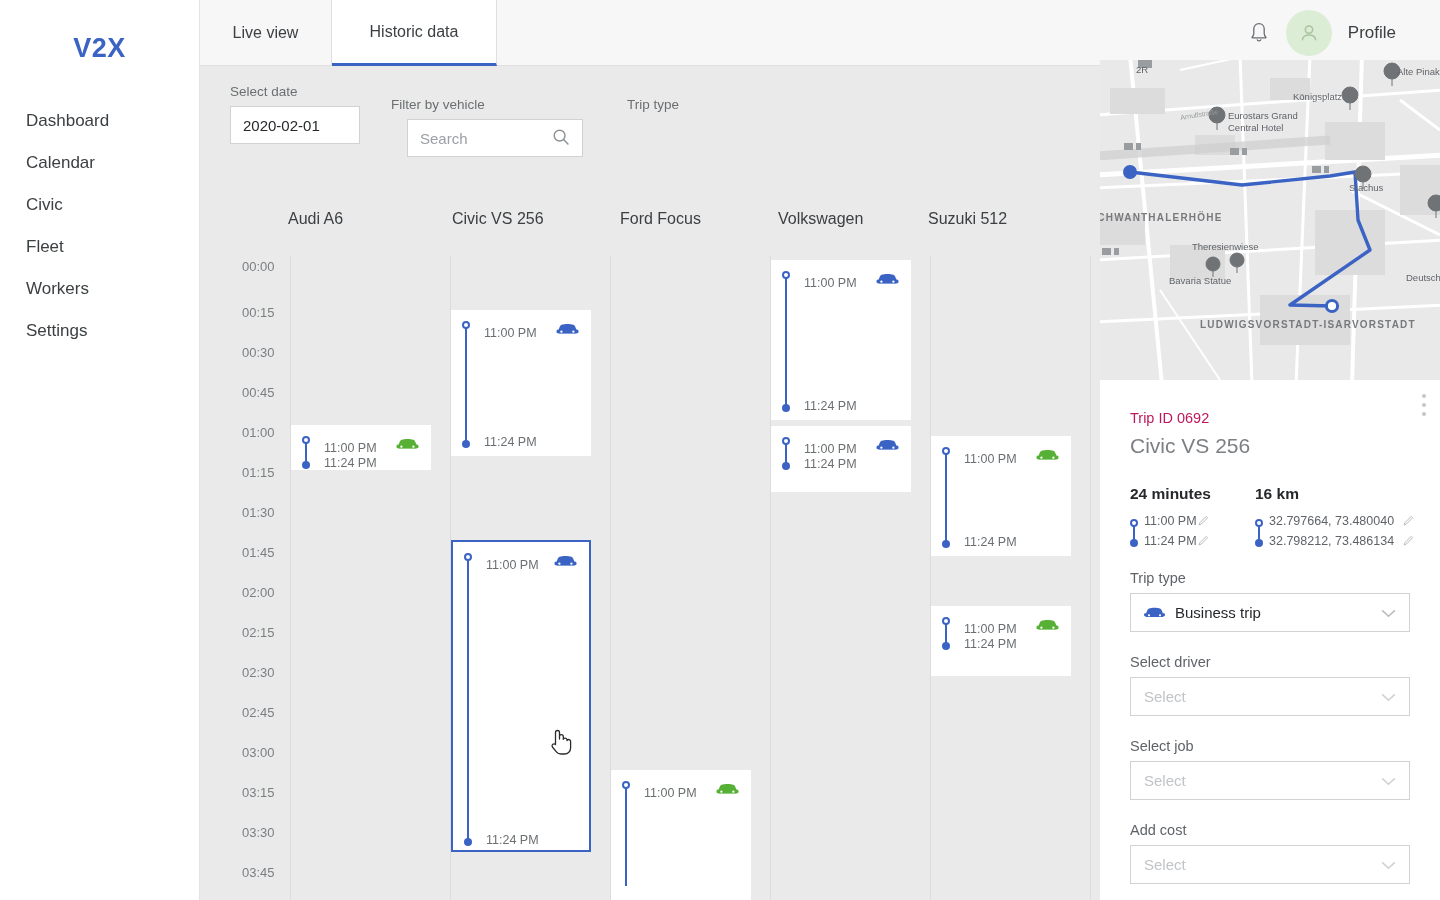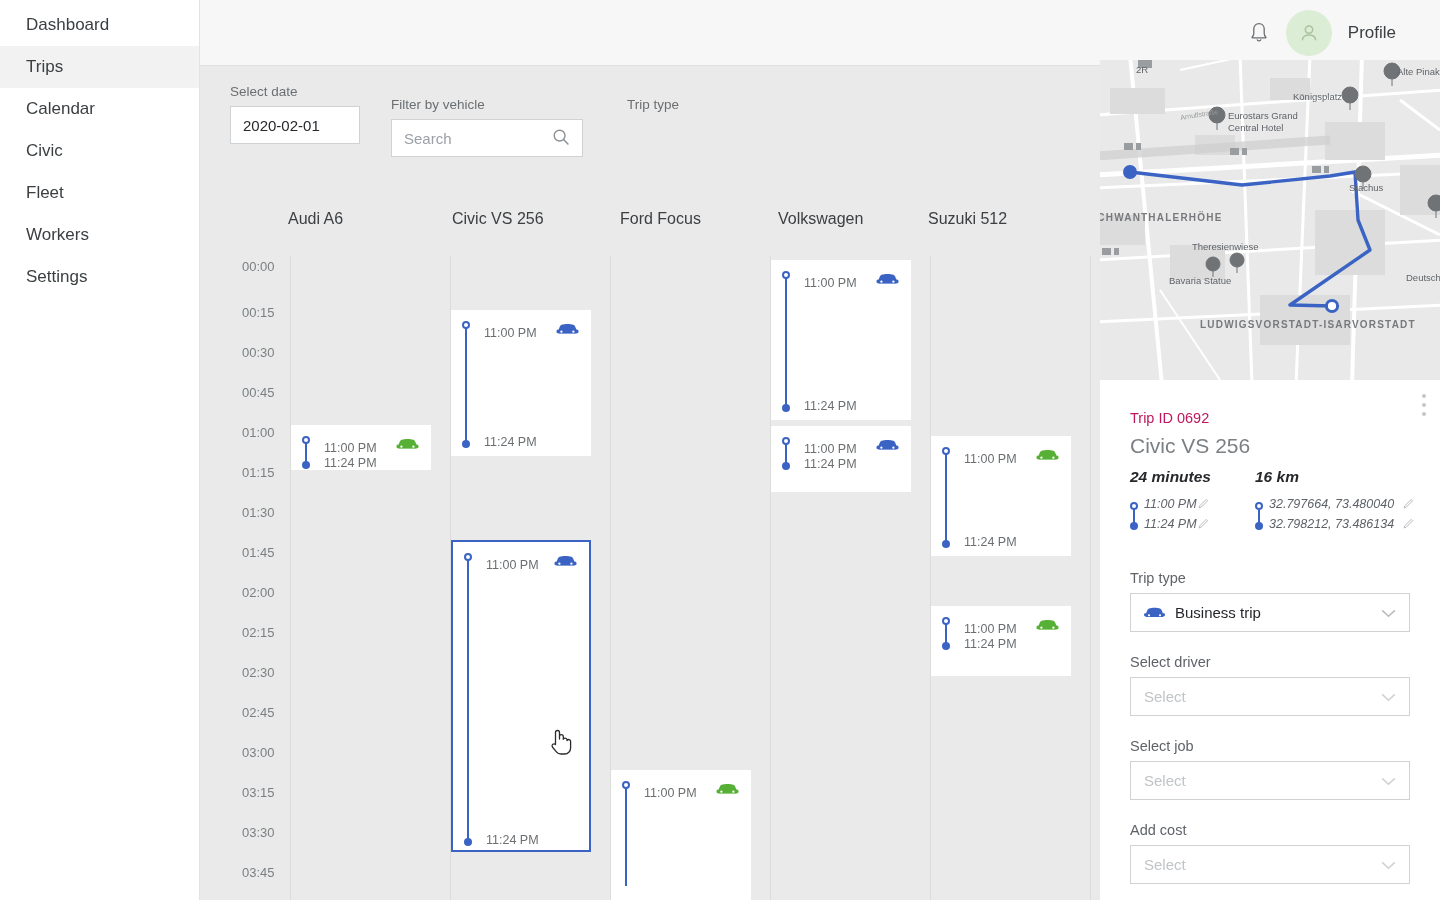--- a/index.html
+++ b/index.html
@@ -61,21 +61,21 @@
   }
   .field { position:absolute; }
   .field-label { font-size:13.5px; color:#6b6f72; margin-bottom:7px; display:block; }
   .input-box {
     background:#fff; border:1px solid #cfd3d6; height:38px;
     display:flex; align-items:center; padding:0 12px; font-size:15px;
   }
   .f-date { left:30px; top:18px; }
   .f-date .input-box { width:130px; color:#26282b; }
   .f-veh { left:191px; top:31px; }
-  .f-veh .input-box { width:192px; justify-content:space-between; }
+  .f-veh .input-box { width:176px; justify-content:space-between;margin-left:16px; }
   .f-veh .ph { color:#9aa0a6; font-size:15px; }
   .f-trip { left:427px; top:31px; }
   .seg { display:flex; }
   .seg button {
     height:38px; background:#f7f7f7; border:1px solid #cfd3d6;
     border-right:none; font-size:15px; color:#3c4043;
     font-family:inherit; cursor:pointer; padding:0 17px;
   }
   .seg button:last-child { border-right:1px solid #cfd3d6; }
 
@@ -133,21 +133,21 @@
     position:absolute; left:1100px; top:380px; width:340px; height:520px;
     background:#ffffff;
   }
   .kebab { position:absolute; right:14px; top:14px; cursor:pointer; }
   .kebab i {
     display:block; width:4px; height:4px; border-radius:50%;
     background:#c3c6c8; margin-bottom:5px;
   }
   .trip-id { position:absolute; left:30px; top:30px; font-size:14.5px; color:#be185d; }
   .trip-veh { position:absolute; left:30px; top:54px; font-size:21px; color:#7c8084; }
-  .stat { position:absolute; top:88px;font-style:italic; }
+  .stat { position:absolute; top:105px; }
   .stat.s1 { left:30px; }
   .stat.s2 { left:155px; }
   .stat-val { font-size:15.5px; color:#26282b; font-weight:bold; margin-bottom:9px; }
   .srow { position:relative; height:20px; font-size:12.5px; color:#5f6368; }
   .srow .sdot { position:absolute; left:0; top:4px; }
   .srow .stxt { position:absolute; left:14px; top:2px; white-space:nowrap; }
   .pencil { position:absolute; top:3px; }
   .sconn { position:absolute; left:3px; top:10px; width:2px; height:20px; background:#3b63c4; }
   .f-label { position:absolute; font-size:14.5px; color:#5f6368; }
   .sel {
@@ -158,32 +158,36 @@
   .sel .val { color:#26282b; }
   .sel .ph { color:#c0c4c7; }
   .sel .chev { margin-left:auto; }
 </style>
 </head>
 <body>
 
 <div class="app">
 
   <aside class="sidebar">
+    <div class="logo">V2X</div>
     <nav class="nav" id="nav">
         <div class="nav-item">Dashboard</div>
-        <div class="nav-item active">Trips</div>
         <div class="nav-item">Calendar</div>
         <div class="nav-item">Civic</div>
         <div class="nav-item">Fleet</div>
         <div class="nav-item">Workers</div>
         <div class="nav-item">Settings</div>
       </nav>
   </aside>
 
   <header class="topbar">
+    <div class="tabs" id="tabs">
+        <div class="tab">Live view</div>
+        <div class="tab active">Historic data</div>
+      </div>
     <div class="topbar-right">
       <span class="bell">
         <svg width="22" height="24" viewBox="0 0 22 24">
             <path d="M11 2.6c-3.1 0-5.2 2.3-5.2 5.3v4.6c0 1.6-.7 2.6-1.6 3.4-.4.4-.2 1 .4 1h12.8c.6 0 .8-.6.4-1-.9-.8-1.6-1.8-1.6-3.4V7.9c0-3-2.1-5.3-5.2-5.3z" fill="none" stroke="#6b6f72" stroke-width="1.3"></path>
             <path d="M9 18.4c.3.9 1 1.4 2 1.4s1.7-.5 2-1.4" fill="none" stroke="#6b6f72" stroke-width="1.3"></path>
           </svg>
       </span>
       <span class="avatar">
         <svg width="24" height="24" viewBox="0 0 24 24">
             <circle cx="12" cy="8.6" r="3.7" fill="none" stroke="#a9c3a0" stroke-width="1.5"></circle>

